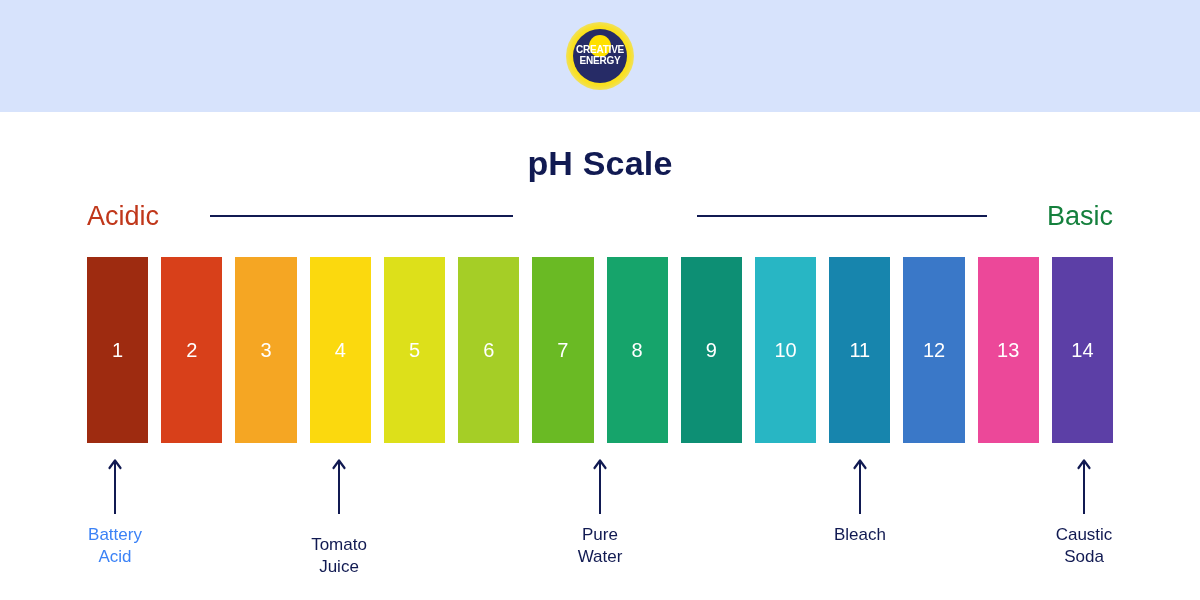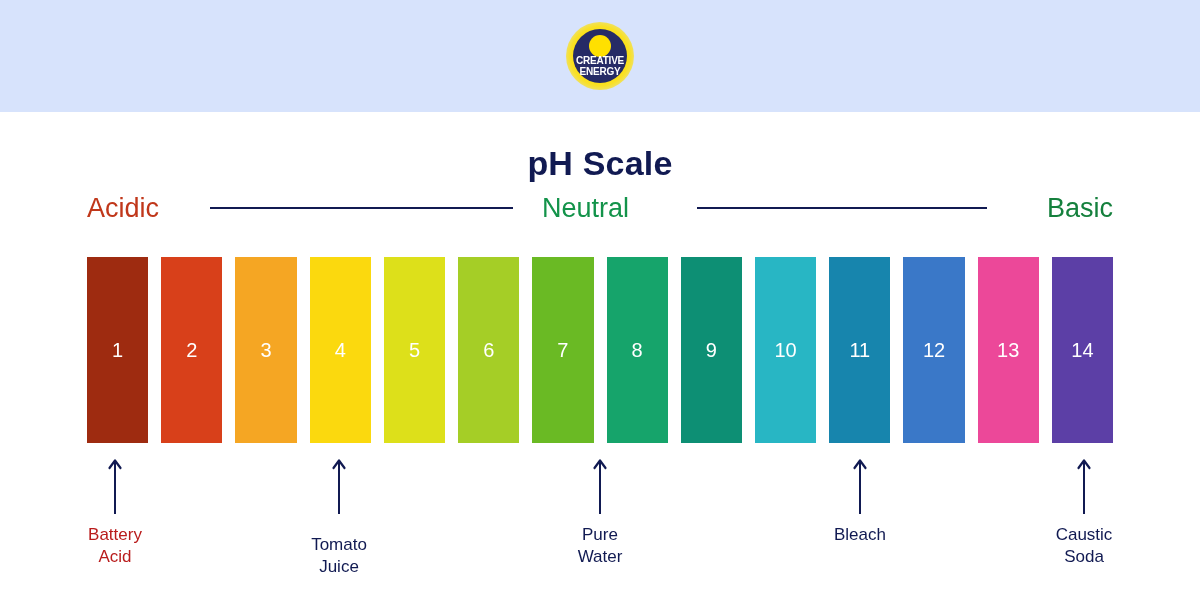--- a/index.html
+++ b/index.html
@@ -58,21 +58,21 @@
     left: 23px;
     top: 13px;
     width: 22px;
     height: 22px;
     border-radius: 50%;
     background: #ffe000;
   }
   #logo-text {
     position: absolute;
     left: 0;
-    top: 34px;
+    top: 23px;
     width: 68px;
     text-align: center;
     color: #ffffff;
     font-weight: bold;
     font-size: 10px;
     line-height: 10.5px;
     letter-spacing: -0.2px;
     font-family: "Liberation Sans", sans-serif;
   }
   #logo-text span { display: block; }
@@ -88,21 +88,21 @@
     font-weight: bold;
     color: #111a52;
     letter-spacing: 0.2px;
     margin-top: 12px;
   }
 
   
   #category-row {
     position: absolute;
     left: 87px;
-    top: 188px;
+    top: 196px;
     width: 1026px;
     height: 40px;
   }
   .cat-label {
     position: absolute;
     top: 0;
     font-size: 27px;
     line-height: 40px;
     white-space: nowrap;
   }
@@ -183,21 +183,20 @@
       <span>ENERGY</span>
     </div>
   </div>
 </div>
 
 <div id="page-title" style="color: rgb(17, 26, 82);">pH Scale</div>
 
 <div id="category-row">
   <div class="cat-label" id="cat-acidic" style="color: rgb(192, 55, 26);">Acidic</div>
   <div class="cat-rule" id="rule-left" style="background: rgb(17, 26, 82);"></div>
-  <div class="cat-label" id="cat-neutral" style="color: rgb(19, 147, 74);">Neutral</div>
   <div class="cat-rule" id="rule-right" style="background: rgb(17, 26, 82);"></div>
   <div class="cat-label" id="cat-basic" style="color: #15803d;">Basic</div>
 </div>
 
 <div id="scale-bars">
     <div class="ph-bar" style="background: rgb(158, 43, 16);">
       <span class="ph-bar-number" style="color: rgb(255, 255, 255);">1</span>
     </div>
     <div class="ph-bar" style="background: rgb(216, 64, 26);">
       <span class="ph-bar-number" style="color: rgb(255, 255, 255);">2</span>
@@ -239,21 +238,21 @@
       <span class="ph-bar-number" style="color: rgb(255, 255, 255);">14</span>
     </div>
   </div>
 
 <div id="callouts">
     <div class="callout" style="left: 115px;">
       <svg class="callout-arrow" width="16" height="56" viewBox="0 0 16 56">
         <line x1="8" y1="56" x2="8" y2="4" stroke="#111a52" stroke-width="2"></line>
         <path d="M2.5 10 L8 2.5 L13.5 10" fill="none" stroke="#111a52" stroke-width="2.2" stroke-linecap="round" stroke-linejoin="round"></path>
       </svg>
-      <div class="callout-label" style="color: #b91c1c;">Battery
+      <div class="callout-label" style="color: #3b82f6;">Battery
 Acid</div>
     </div>
     <div class="callout" style="left: 339px;">
       <svg class="callout-arrow" width="16" height="56" viewBox="0 0 16 56">
         <line x1="8" y1="56" x2="8" y2="4" stroke="#111a52" stroke-width="2"></line>
         <path d="M2.5 10 L8 2.5 L13.5 10" fill="none" stroke="#111a52" stroke-width="2.2" stroke-linecap="round" stroke-linejoin="round"></path>
       </svg>
       <div class="callout-label" style="color: rgb(17, 26, 82); margin-top: 20px;">Tomato
 Juice</div>
     </div>

